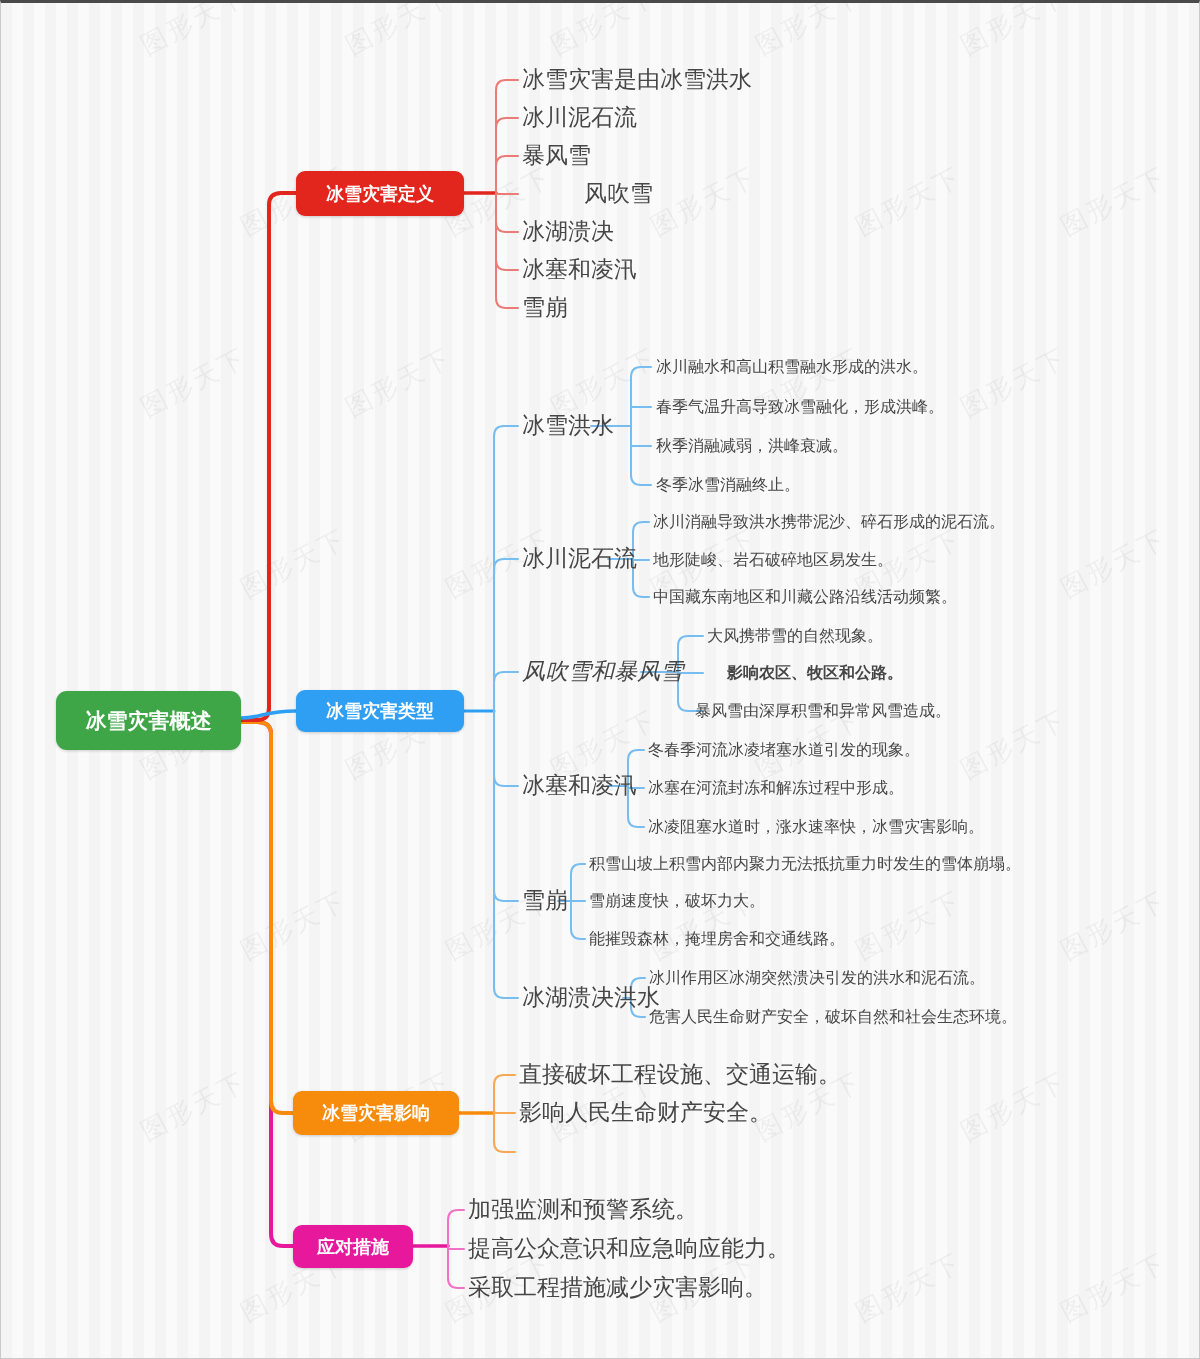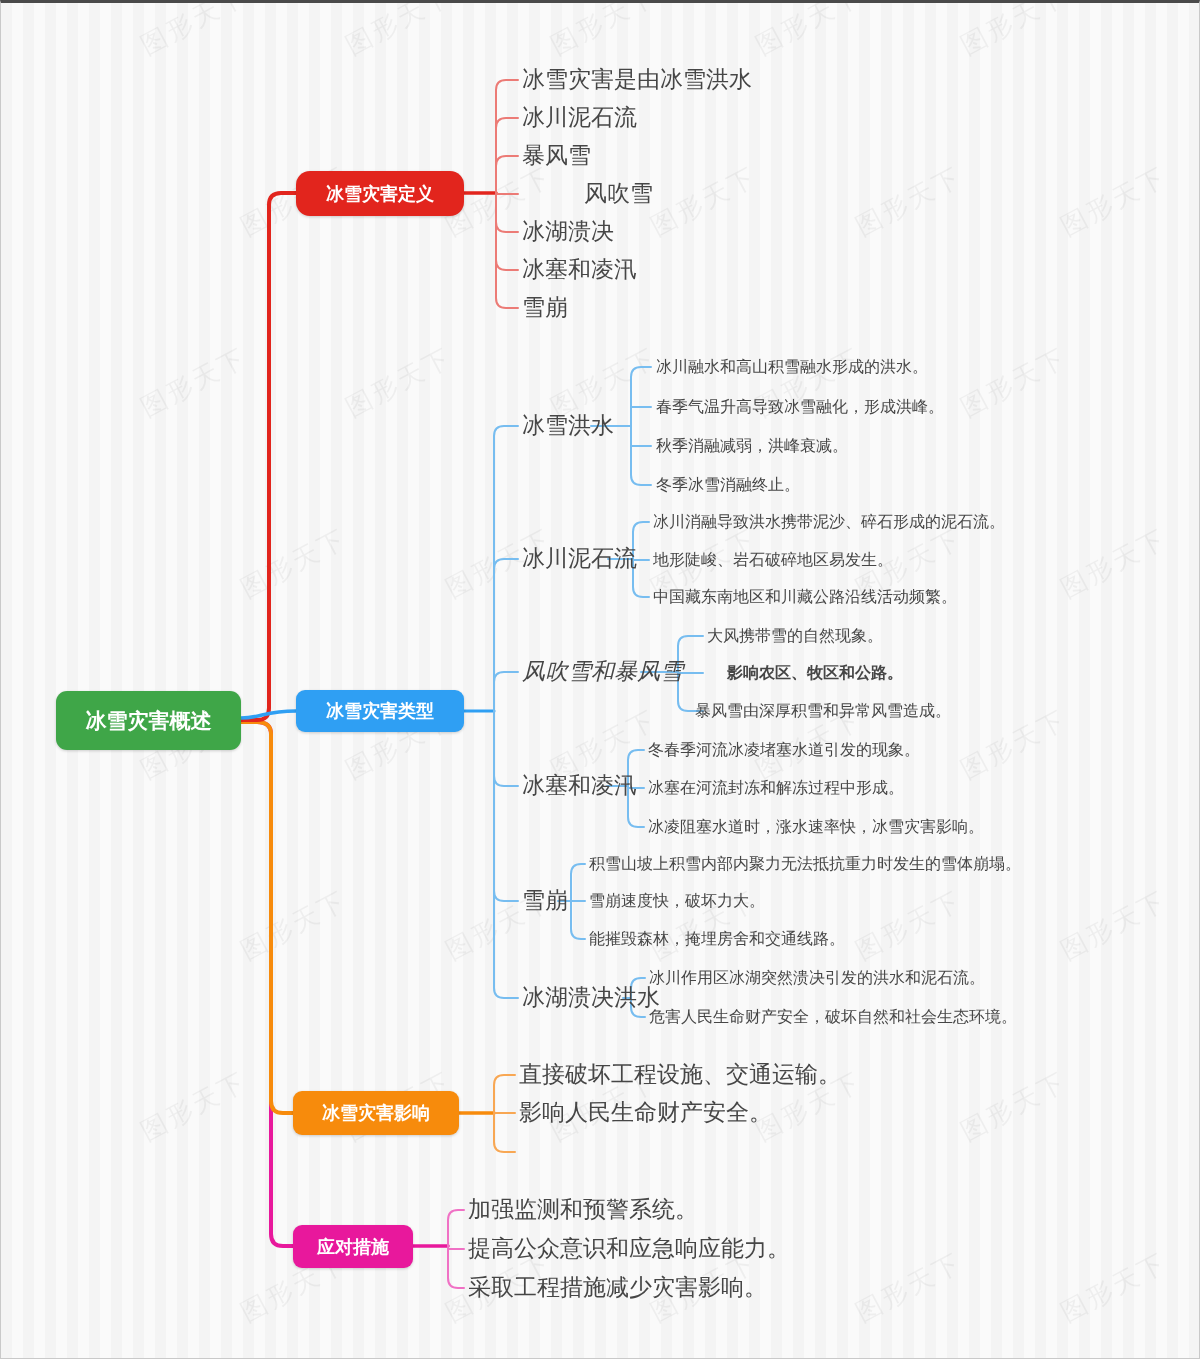--- a/index.html
+++ b/index.html
@@ -29,21 +29,21 @@
   .tn3{stroke:#f071c5;stroke-width:2;}
   .box{
     position:absolute;z-index:3;
     display:flex;align-items:center;justify-content:center;
     color:#fff;font-weight:bold;font-size:18px;
     border-radius:9px;white-space:nowrap;
     box-shadow:0 1px 3px rgba(0,0,0,.18);
     cursor:default;
   }
   .root-box{background:var(--c-root);font-size:21px;border-radius:11px;}
-  .bg0{background:var(--c-b0);border-radius:14px;}
+  .bg0{background:var(--c-b0);}
   .bg1{background:var(--c-b1);}
   .bg2{background:var(--c-b2);}
   .bg3{background:var(--c-b3);}
   .txt{
     position:absolute;z-index:3;
     transform:translateY(-50%);
     white-space:nowrap;color:#464646;line-height:1.2;
     cursor:default;
   }
   .lv3{font-size:23px;}

